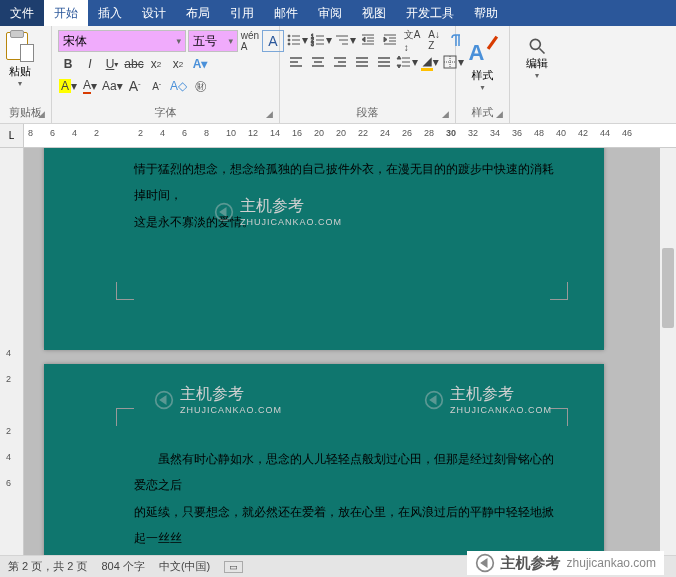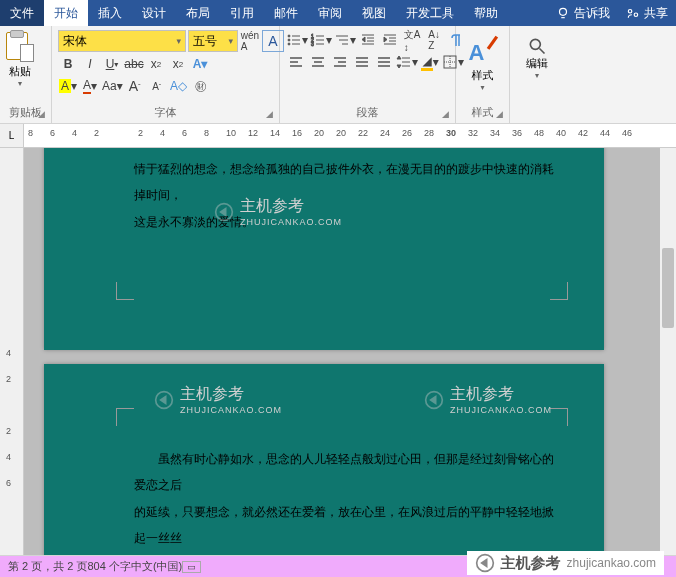--- a/index.html
+++ b/index.html
@@ -19,21 +19,21 @@
 .clip{width:52px;}
 .paste{display:flex;flex-direction:column;align-items:center;padding:2px;}
 .paste-icon{width:28px;height:32px;position:relative;}
 .paste-icon .board{width:22px;height:28px;background:#fff;border:1px solid #b8860b;border-radius:2px;position:absolute;left:0;top:2px;}
 .paste-icon .clip2{width:14px;height:8px;background:#ccc;border:1px solid #999;border-radius:2px;position:absolute;left:4px;top:0;}
 .paste-icon .doc{width:14px;height:18px;background:#fff;border:1px solid #888;position:absolute;right:0;bottom:0;}
 .paste-lbl{font-size:11px;margin-top:2px;}
 .col{display:flex;flex-direction:column;gap:2px;padding:2px;}
 .row{display:flex;align-items:center;gap:2px;}
 .btn{min-width:20px;height:20px;display:flex;align-items:center;justify-content:center;font-size:12px;cursor:pointer;border-radius:2px;color:#444;}
-.sel{height:22px;border:1px solid #c0c0c0;background:#fde047;display:flex;align-items:center;padding:0 4px;font-size:12px;}
+.sel{height:22px;border:1px solid #c0c0c0;background:#f0abfc;display:flex;align-items:center;padding:0 4px;font-size:12px;}
 .sel .arr{margin-left:auto;font-size:9px;color:#666;}
 .fontname{width:128px;}
 .fontsize{width:50px;}
 .abox{width:22px;height:22px;border:1px solid #7ba7d8;display:flex;align-items:center;justify-content:center;font-size:14px;color:#2b579a;}
 .hl{display:inline-block;padding:0 2px;}
 .ybg{background:#ffff00;}
 .styles{width:48px;display:flex;flex-direction:column;align-items:center;padding-top:4px;}
 .styles-icon{width:32px;height:36px;position:relative;}
 .styles-icon .A1{position:absolute;left:2px;top:8px;font-size:22px;color:#4a90d9;font-weight:bold;}
 .styles-icon .brush{position:absolute;right:0;top:0;width:14px;height:18px;}
@@ -52,21 +52,21 @@
 .corner{position:absolute;width:18px;height:18px;border:1px solid #999;}
 .c-bl{border-top:none;border-right:none;}
 .c-br{border-top:none;border-left:none;}
 .c-tl{border-bottom:none;border-right:none;}
 .c-tr{border-bottom:none;border-left:none;}
 .wm{position:absolute;color:#d0d0d0;font-size:16px;pointer-events:none;display:flex;align-items:center;gap:6px;}
 .wm .sub{font-size:9px;letter-spacing:1px;}
 .wm svg{width:20px;height:20px;opacity:.4;}
 .scrollbar{position:absolute;right:0;top:148px;bottom:22px;width:16px;background:#f0f0f0;}
 .scrollbar .thumb{position:absolute;left:2px;right:2px;top:100px;height:80px;background:#c0c0c0;border-radius:2px;}
-.statusbar{position:absolute;left:0;right:0;bottom:0;height:22px;background:#f0abfc;border-top:1px solid #d4d4d4;display:flex;align-items:center;font-size:11px;color:#444;padding:0 8px;}
+.statusbar{position:absolute;left:0;right:0;bottom:0;height:22px;background:#e5e5e5;border-top:1px solid #d4d4d4;display:flex;align-items:center;font-size:11px;color:#444;padding:0 8px;gap:14px;}
 .footer-wm{position:absolute;right:12px;bottom:2px;background:#fff;padding:2px 8px;display:flex;align-items:center;gap:6px;font-size:15px;color:#555;z-index:50;}
 .footer-wm .u{color:#888;font-size:12px;}
 .ico{width:16px;height:16px;}
 .underline-red{border-bottom:2px solid #d83b01;display:inline-block;line-height:14px;}
 .underline-yel{border-bottom:3px solid #ffc000;display:inline-block;line-height:14px;padding:0 1px;}
 </style>
 </head>
 <body>
 
 <div class="menubar">
@@ -74,37 +74,20 @@
   <div class="tab active">开始</div>
   <div class="tab">插入</div>
   <div class="tab">设计</div>
   <div class="tab">布局</div>
   <div class="tab">引用</div>
   <div class="tab">邮件</div>
   <div class="tab">审阅</div>
   <div class="tab">视图</div>
   <div class="tab">开发工具</div>
   <div class="tab">帮助</div>
-  <div class="right">
-    <div class="it">
-      <svg viewBox="0 0 24 24" fill="none" stroke="#fff" stroke-width="2">
-          <circle cx="12" cy="10" r="6"></circle>
-          <path d="M9 20h6"></path>
-        </svg>
-      <span>告诉我</span>
-    </div>
-    <div class="it">
-      <svg viewBox="0 0 24 24" fill="none" stroke="#fff" stroke-width="2">
-          <circle cx="7" cy="9" r="3"></circle>
-          <circle cx="17" cy="15" r="3"></circle>
-          <path d="M4 20c0-3 2-5 6-5"></path>
-        </svg>
-      <span>共享</span>
-    </div>
-  </div>
 </div>
 
 <div class="ribbon">
   <div class="group clip">
     <div class="group-body">
       <div class="paste">
         <div class="paste-icon">
             <div class="board"></div>
             <div class="clip2"></div>
             <div class="doc"></div>

